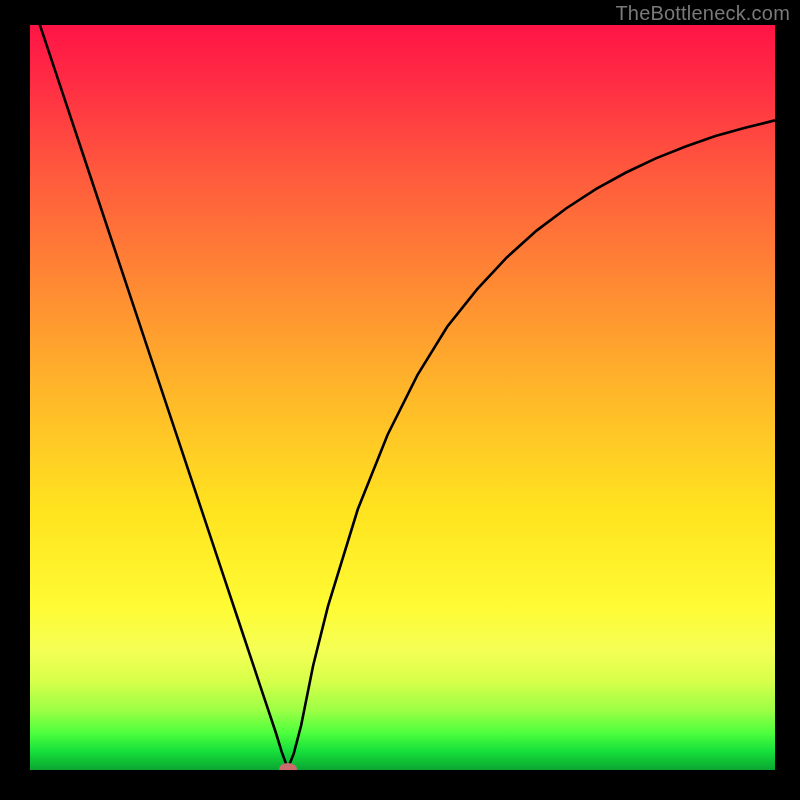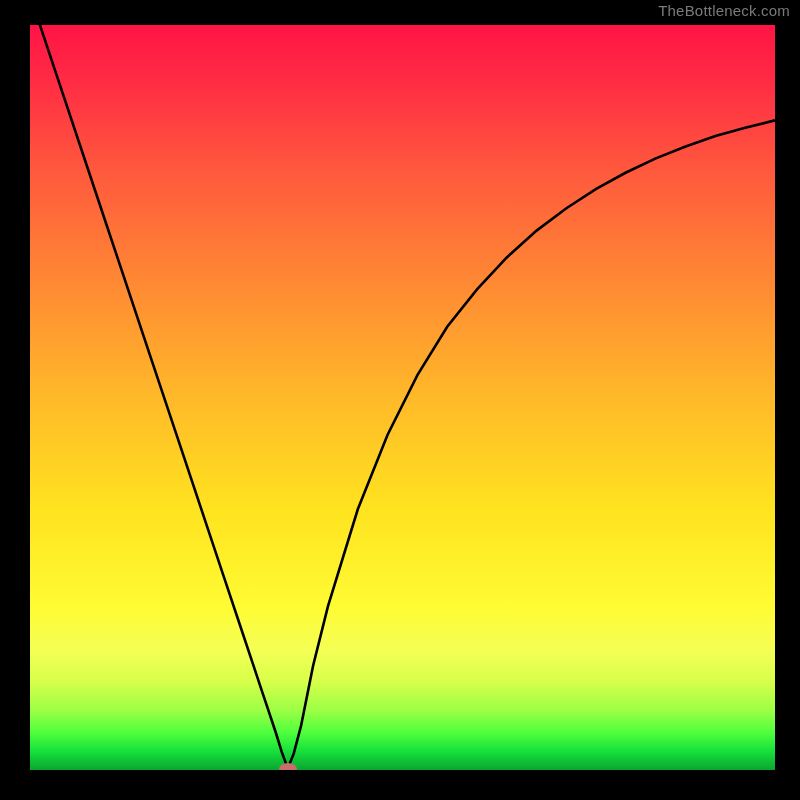--- a/index.html
+++ b/index.html
@@ -15,21 +15,21 @@
     position: relative;
     width: 800px;
     height: 800px;
     background: #000;
   }
   .watermark {
     position: absolute;
     top: 2px;
     right: 10px;
     color: #7a7a7a;
-    font-size: 15px;
+    font-size: 20px;
     font-weight: 500;
     letter-spacing: 0.2px;
     z-index: 5;
   }
   .plot {
     position: absolute;
     left: 30px;
     top: 25px;
     width: 745px;
     height: 745px;

